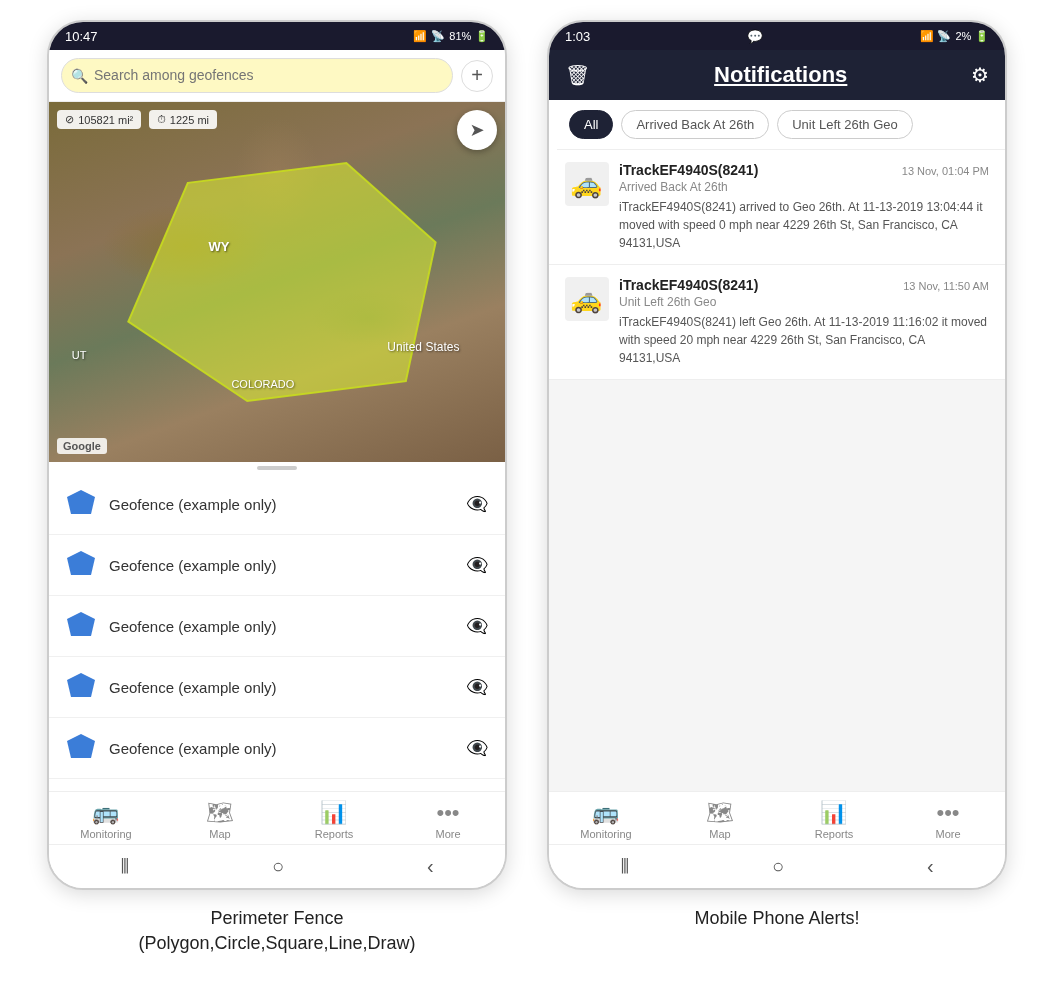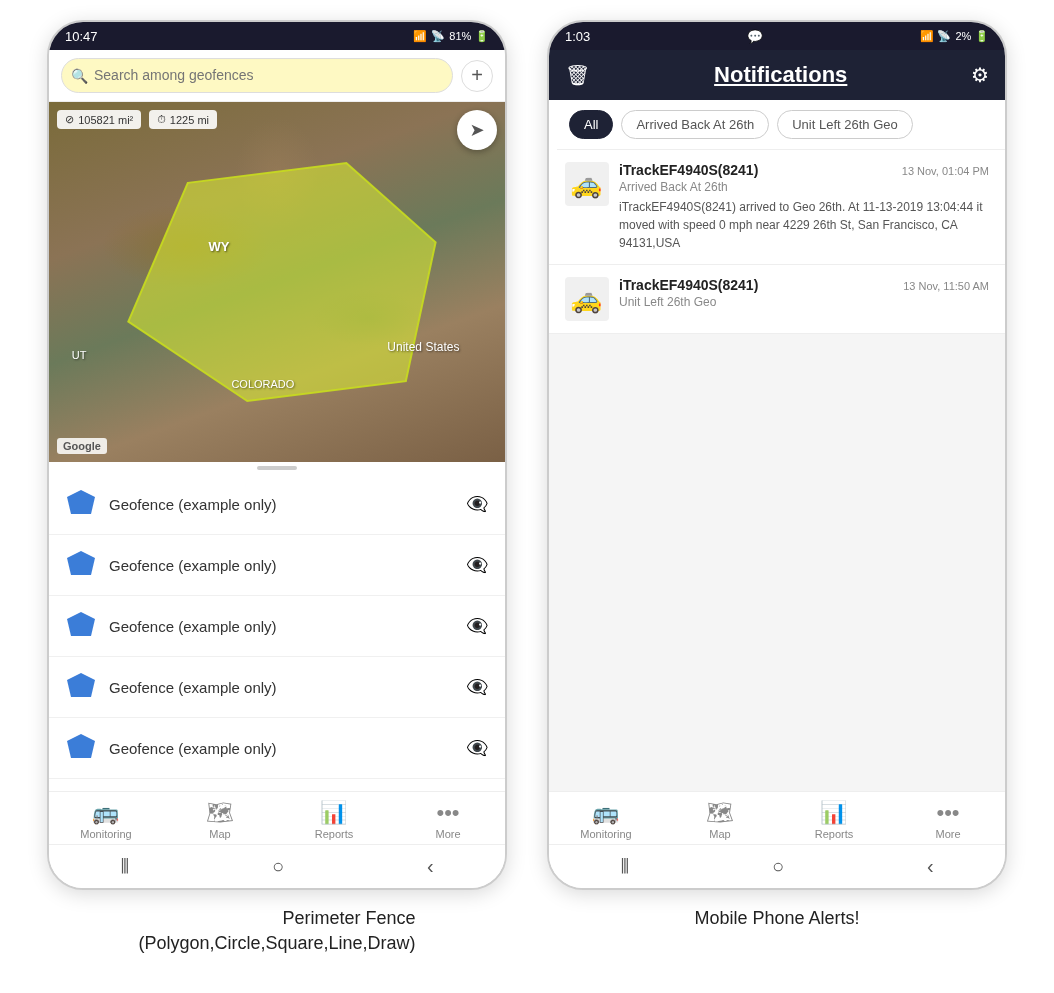--- a/index.html
+++ b/index.html
@@ -29,21 +29,21 @@
       border-radius: 36px;
       border: 2px solid #ccc;
       overflow: hidden;
       display: flex;
       flex-direction: column;
       box-shadow: 0 4px 20px rgba(0,0,0,0.15);
     }
 
     .phone-caption {
       font-size: 18px;
-      text-align: right;
+      text-align: center;
       color: #222;
       line-height: 1.4;
     }
 
     
     .status-bar {
       background: #1a1a2e;
       color: #fff;
       font-size: 13px;
       font-weight: 400;
@@ -570,20 +570,21 @@
 
       <div class="notification-card">
         <div class="notification-top">
           <div class="car-avatar">🚕</div>
           <div class="notification-content">
             <div class="notification-header-row">
               <span class="notification-device">iTrackEF4940S(8241)</span>
               <span class="notification-time">13 Nov, 11:50 AM</span>
             </div>
             <div class="notification-event">Unit Left 26th Geo</div>
+            <div class="notification-body">iTrackEF4940S(8241) left Geo 26th.   At 11-13-2019 11:16:02 it moved with speed 20 mph near 4229 26th St, San Francisco, CA 94131,USA</div>
           </div>
         </div>
       </div>
 
       <div class="empty-area" style="height: 200px;"></div>
 
     </div>
 
     <div class="bottom-nav">
       <div class="nav-item">

